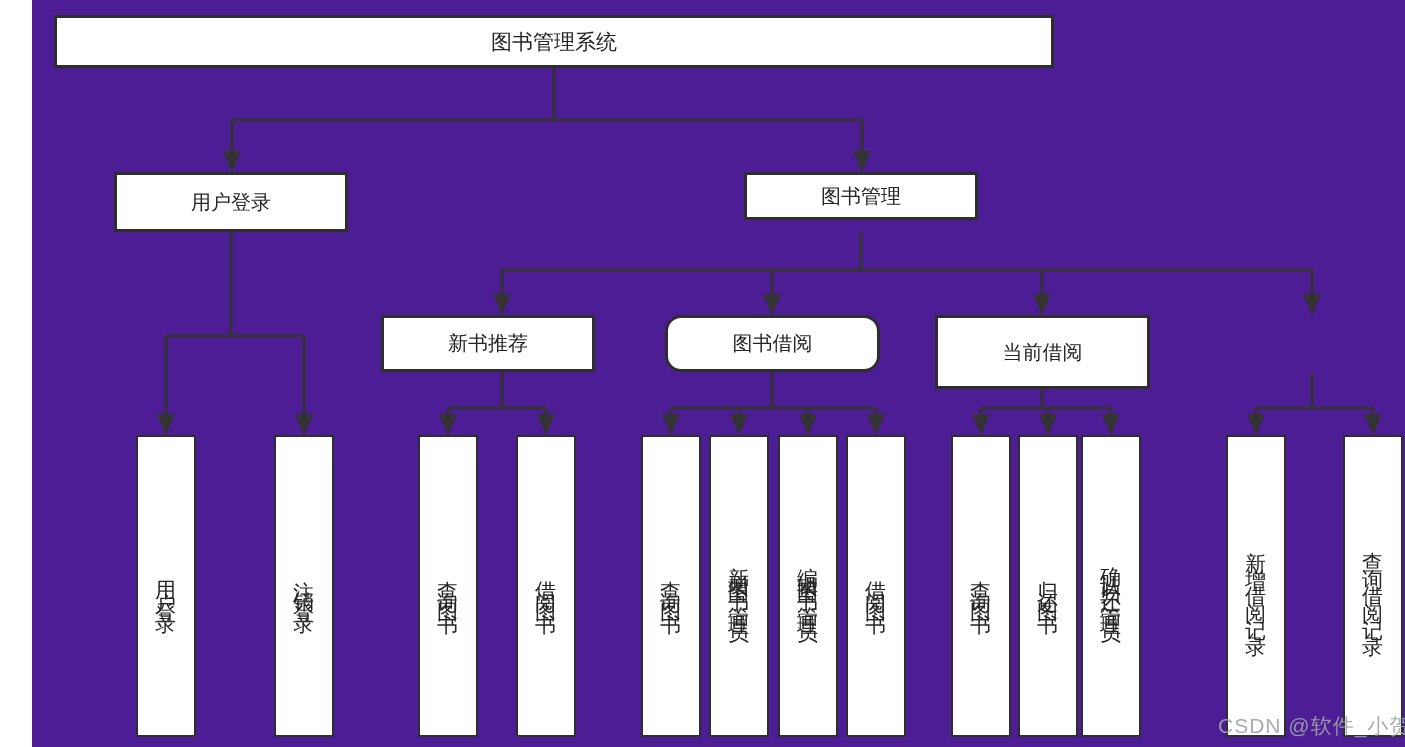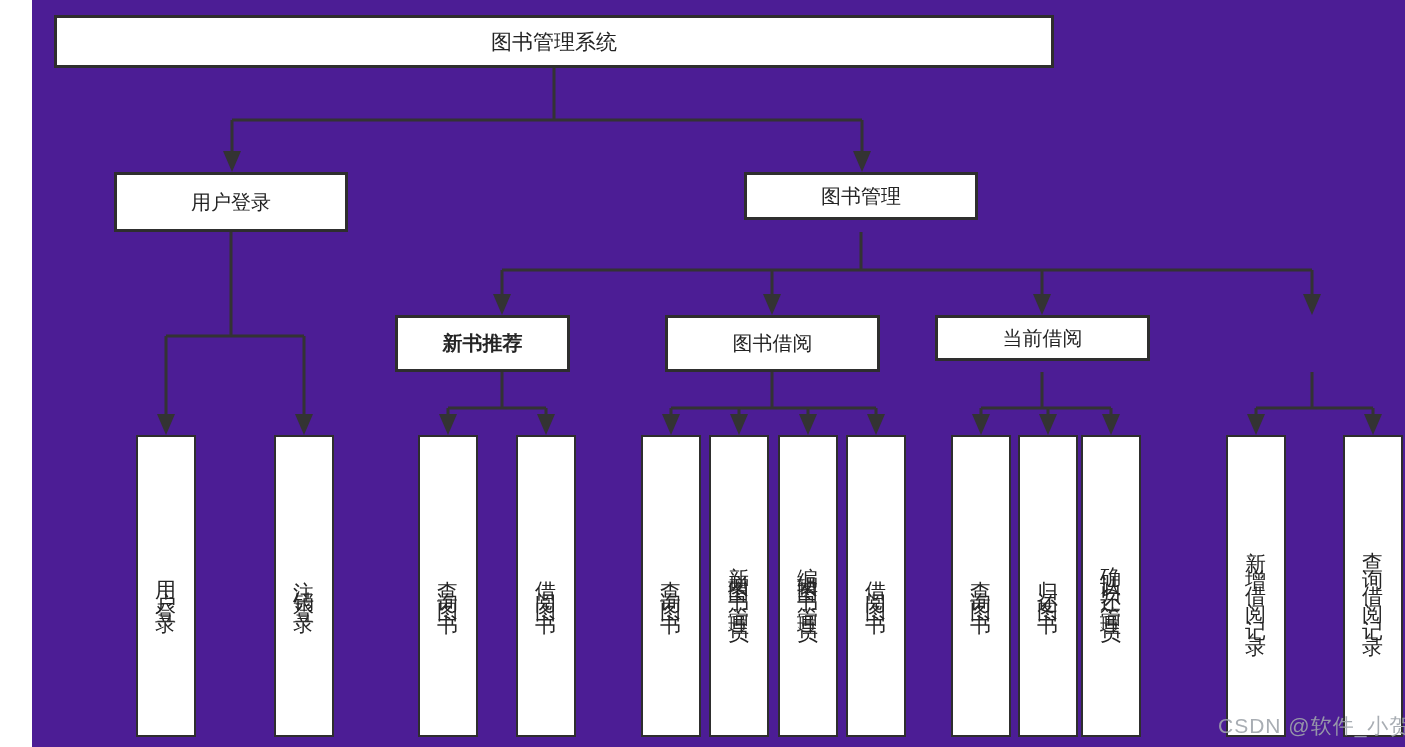--- a/index.html
+++ b/index.html
@@ -112,27 +112,27 @@
     <span>图书管理系统</span>
   </div>
 
   <div class="node mid" style="left:82px; top:172px; width:234px; height:60px;">
     <span>用户登录</span>
   </div>
   <div class="node mid" style="left:712px; top:172px; width:234px; height:48px;">
     <span>图书管理</span>
   </div>
 
-  <div class="node mid" style="left:363px; top:315px; width:175px; height:57px;font-weight:bold;">
+  <div class="node mid" style="left:349px; top:315px; width:214px; height:57px;">
     <span>新书推荐</span>
   </div>
-  <div class="node mid" style="left:633px; top:315px; width:215px; height:57px;">
+  <div class="node mid" style="left:633px; top:315px; width:215px; height:57px;border-radius:16px;">
     <span>图书借阅</span>
   </div>
-  <div class="node mid" style="left:903px; top:315px; width:215px; height:46px;">
+  <div class="node mid" style="left:903px; top:315px; width:215px; height:74px;">
     <span>当前借阅</span>
   </div>
 
   <div class="node leaf" style="left:104px; top:435px; width:60px; height:302px;">
     <span class="vtext">用户登录</span>
   </div>
   <div class="node leaf" style="left:242px; top:435px; width:60px; height:302px;">
     <span class="vtext">注销登录</span>
   </div>
 

